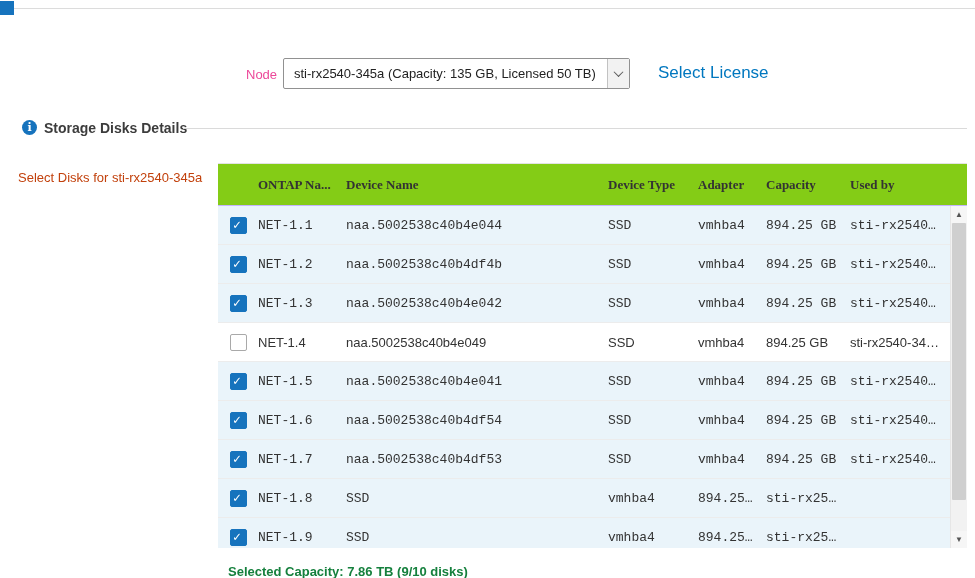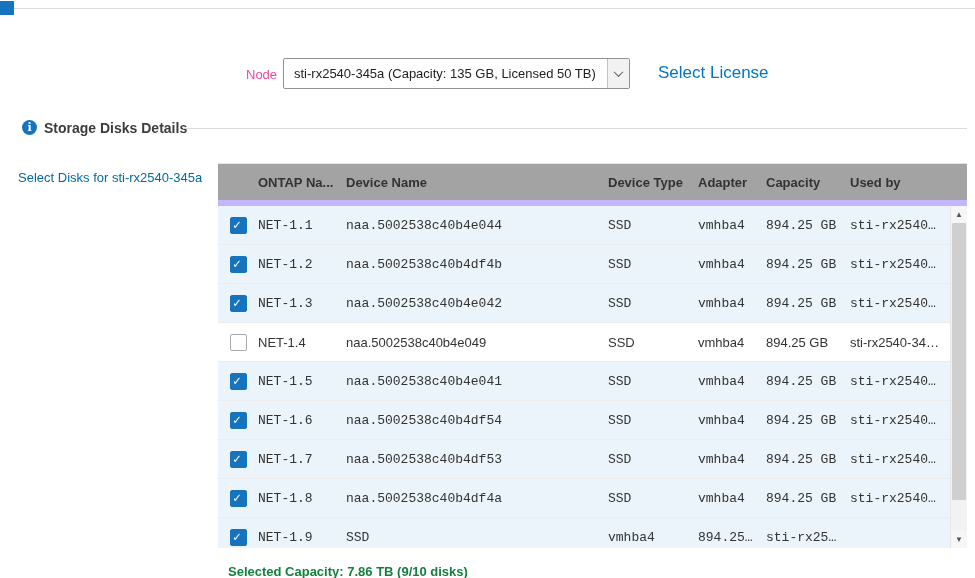--- a/index.html
+++ b/index.html
@@ -32,28 +32,29 @@
   
   .info-icon {
     position:absolute; left:22px; top:120px; width:15px; height:15px; border-radius:50%;
     background:#1673bd; color:#fff; font-size:11px; font-weight:bold; text-align:center; line-height:15px;
     font-family:"DejaVu Serif", serif;
   }
   .section-title { position:absolute; left:44px; top:120px; font-size:14px; font-weight:bold; color:#3c3c3c; }
   .section-divider { position:absolute; left:183px; right:8px; top:128px; height:1px; background:#dadada; }
 
   
-  .select-disks { position:absolute; left:18px; top:170px; color:#0369a1; }
+  .select-disks { position:absolute; left:18px; top:170px; color:#c2410c; }
 
   
   .disks-table { position:absolute; left:218px; top:163px; width:749px; border-top:1px solid #e3e3e3; }
   .thead {
     display:grid; grid-template-columns:40px 88px 262px 90px 68px 84px 1fr;
-    height:42px; align-items:center; background:#a3a3a3; font-weight:bold; color:#2e2e2e;
-    border-bottom:6px solid #c4b5fd;
+    height:42px; align-items:center; background:#84cc16; font-weight:bold; color:#2e2e2e;
+    border-bottom:1px solid #c4b5fd;
+    font-family:Liberation Serif, serif;
   }
   .tbody-wrap { display:flex; height:342px; overflow:hidden; }
   .tbody { flex:1; }
   .trow {
     display:grid; grid-template-columns:40px 88px 262px 90px 68px 84px 1fr;
     height:39px; align-items:center; background:#ffffff; border-bottom:1px solid #ececec;
   }
   .trow[data-checked="true"] { background:#eaf4fa;font-family:Liberation Mono, monospace; }
   .cell { overflow:hidden; white-space:nowrap; text-overflow:ellipsis; padding-right:8px; color:#333; }
 
@@ -176,21 +177,20 @@
         <span class="cell">naa.5002538c40b4df53</span>
         <span class="cell">SSD</span>
         <span class="cell">vmhba4</span>
         <span class="cell">894.25 GB</span>
         <span class="cell">sti-rx2540-345a=...</span>
       </div>
 
       <div class="trow" data-checked="true">
         <span class="cb" data-checked="true"></span>
         <span class="cell">NET-1.8</span>
-        <span class="cell">naa.5002538c40b4df4a</span>
         <span class="cell">SSD</span>
         <span class="cell">vmhba4</span>
         <span class="cell">894.25 GB</span>
         <span class="cell">sti-rx2540-345a=...</span>
       </div>
 
       <div class="trow" data-checked="true">
         <span class="cb" data-checked="true"></span>
         <span class="cell">NET-1.9</span>
         <span class="cell">SSD</span>

